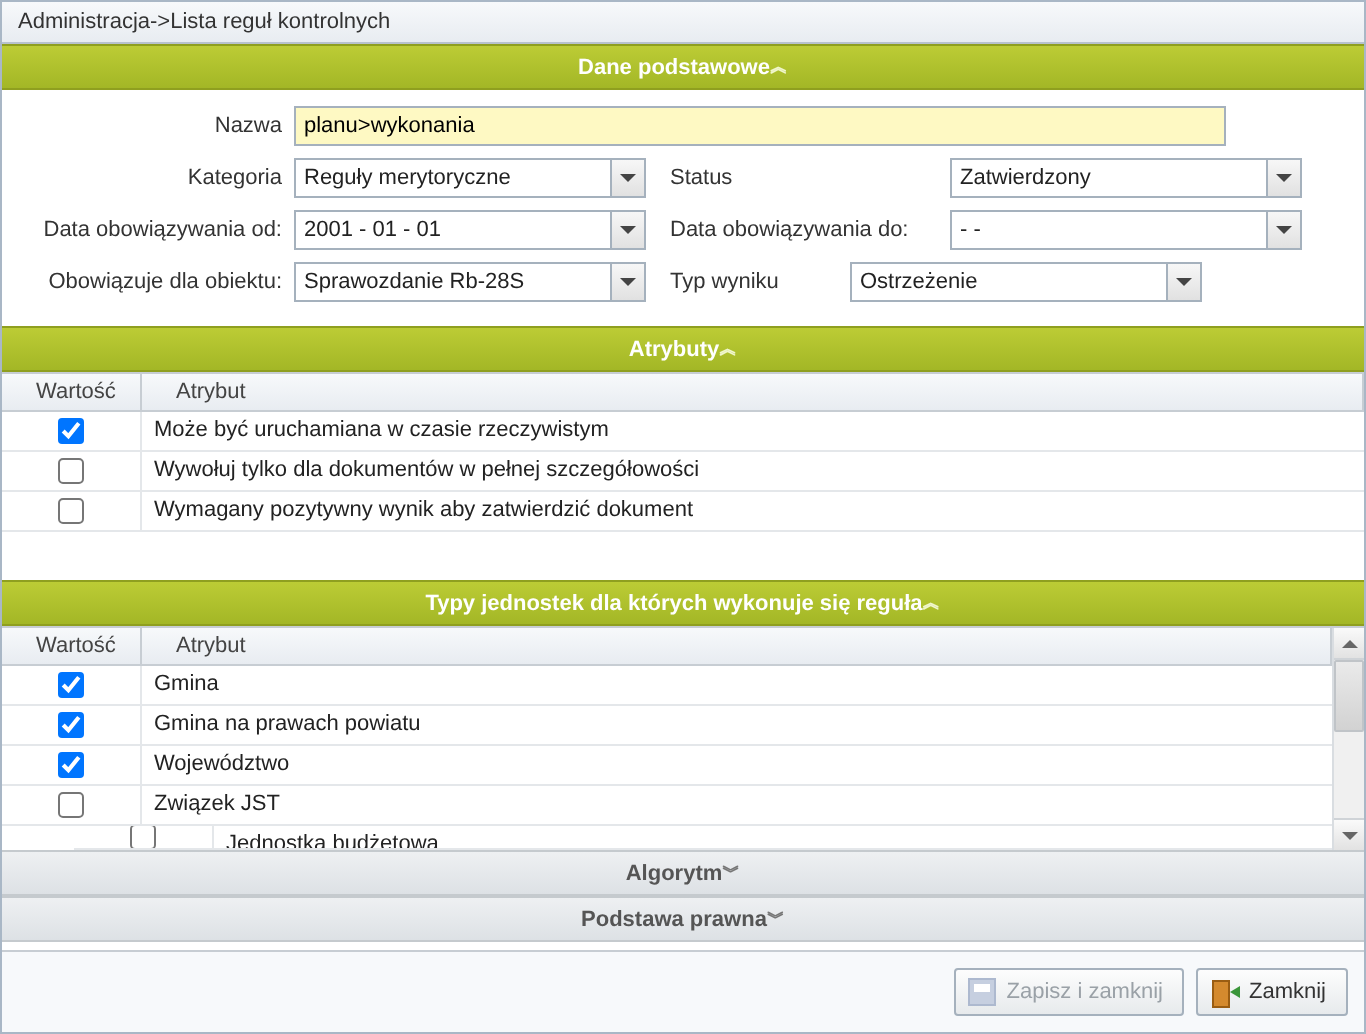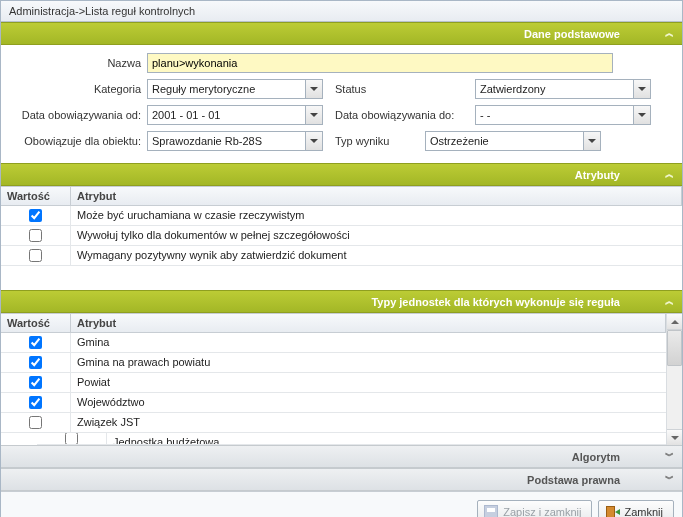--- a/index.html
+++ b/index.html
@@ -27,24 +27,23 @@
     color: #333;
   }
   .section-header {
     background: linear-gradient(#bccc35, #a3b726);
     color: #fff;
     font-weight: bold;
     padding: 4px 8px;
     border-top: 1px solid #8f9f1f;
     border-bottom: 1px solid #8f9f1f;
     display: flex;
-    justify-content: flex-end;
+    justify-content: center;
     align-items: center;
     cursor: pointer;
-    gap: 45px;
   }
   .section-header .chev {
     font-size: 9px;
     color: #f0f6cc;
   }
   .section-header.collapsed {
     background: linear-gradient(#eef0f2, #dde1e5);
     color: #555;
     border-top: 1px solid #c5cace;
     border-bottom: 1px solid #c5cace;
@@ -105,24 +104,23 @@
   .form-wide .input-text { width: 466px; }
 
   
   .grid-wrap { border-top: 1px solid #c7cdd3; position: relative; }
   .grid-head {
     display: flex;
     background: linear-gradient(#f7f9fb, #e8ecf1);
     border-bottom: 1px solid #c7cdd3;
   }
   .grid-head .gh {
-    padding: 3px 6px;
+    padding: 3px 17px;
     border-right: 1px solid #c7cdd3;
     color: #444;
-    font-weight: bold;
   }
   .gh-val { width: 70px; }
   .gh-attr { flex: 1; }
   .grid-body { }
   .grid-row {
     display: flex;
     border-bottom: 1px solid #e4e7ea;
     background: #fff;
   }
   .gc-val {
@@ -364,26 +362,20 @@
         <div class="grid-row">
           <div class="gc-val">
             <input type="checkbox" checked="" style="">
           </div>
           <div class="gc-attr">Gmina na prawach powiatu</div>
         </div>
         <div class="grid-row">
           <div class="gc-val">
             <input type="checkbox" checked="" style="">
           </div>
-          <div class="gc-attr">Powiat</div>
-        </div>
-        <div class="grid-row">
-          <div class="gc-val">
-            <input type="checkbox" checked="" style="">
-          </div>
           <div class="gc-attr">Województwo</div>
         </div>
         <div class="grid-row">
           <div class="gc-val">
             <input type="checkbox" style="">
           </div>
           <div class="gc-attr">Związek JST</div>
         </div>
         <div class="grid-row cutoff">
           <div class="gc-val">

